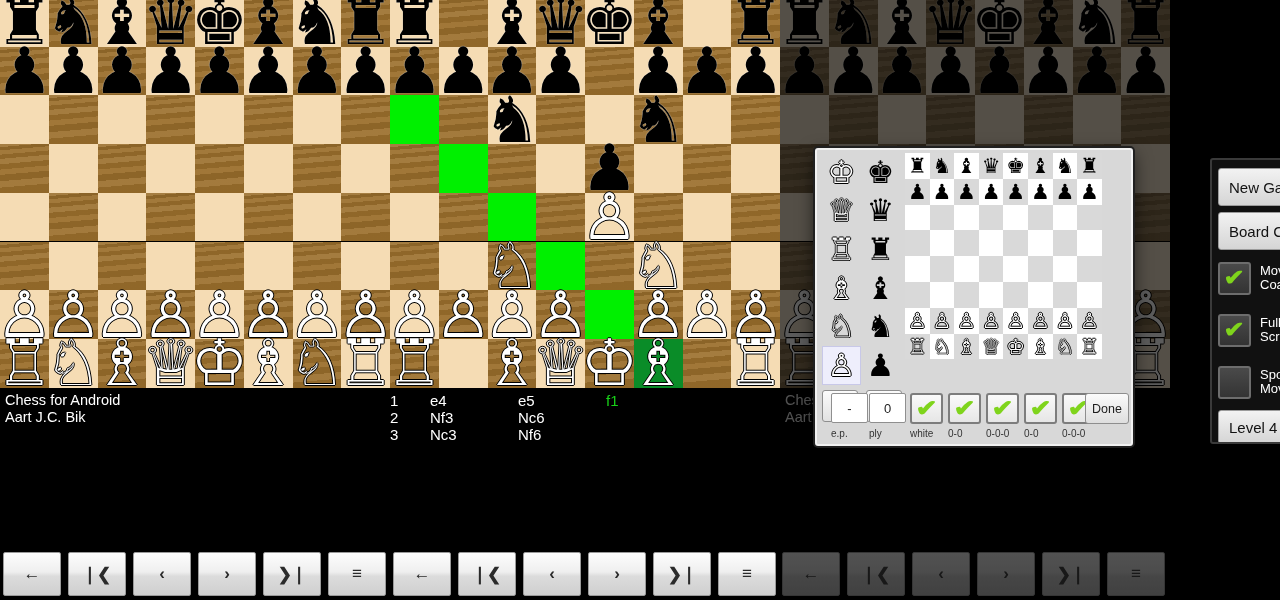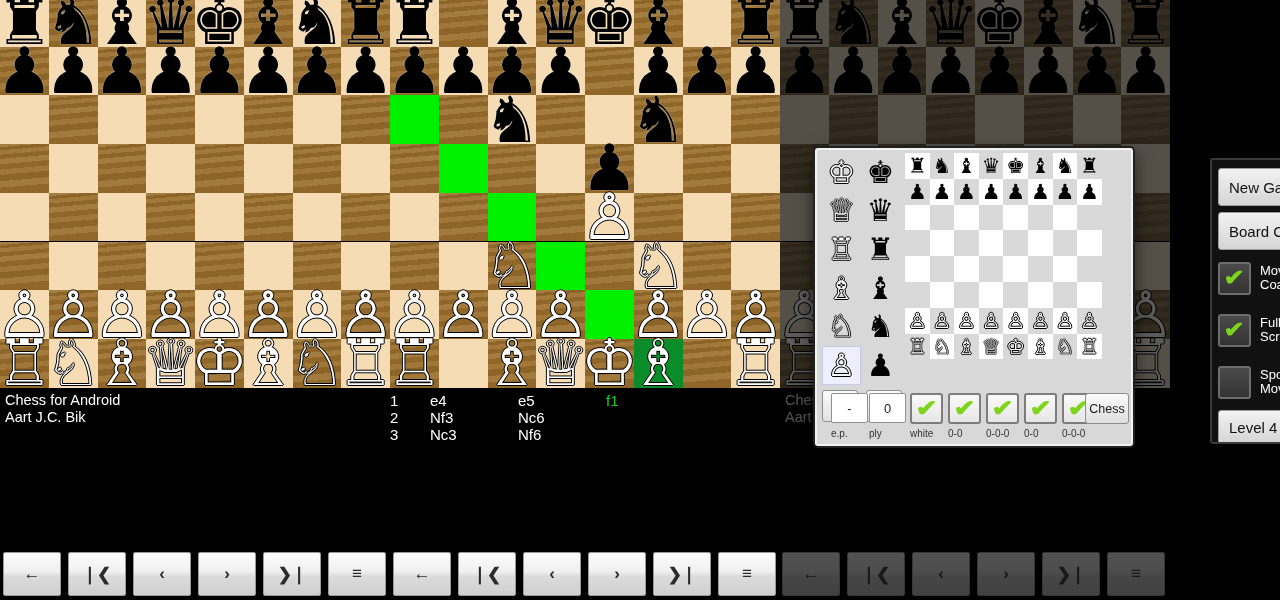--- a/index.html
+++ b/index.html
@@ -920,21 +920,21 @@
         </div>
         <div class="flab" style="left: 169px;">0-0-0</div>
         <div class="chk" style="left: 207px;">
           <span class="chkmark">✔</span>
         </div>
         <div class="flab" style="left: 207px;">0-0</div>
         <div class="chk" style="left: 245px;">
           <span class="chkmark">✔</span>
         </div>
         <div class="flab" style="left: 245px;">0-0-0</div>
-        <div id="donebtn">Chess</div>
+        <div id="donebtn">Done</div>
       </div>
   </div>
 
   <div id="sidemenu">
       <div class="menubtn" style="top: 8px; height: 38px;">
         <span>New Game</span>
       </div>
       <div class="menubtn" style="top: 52px; height: 38px;">
         <span>Board Colors</span>
       </div>

